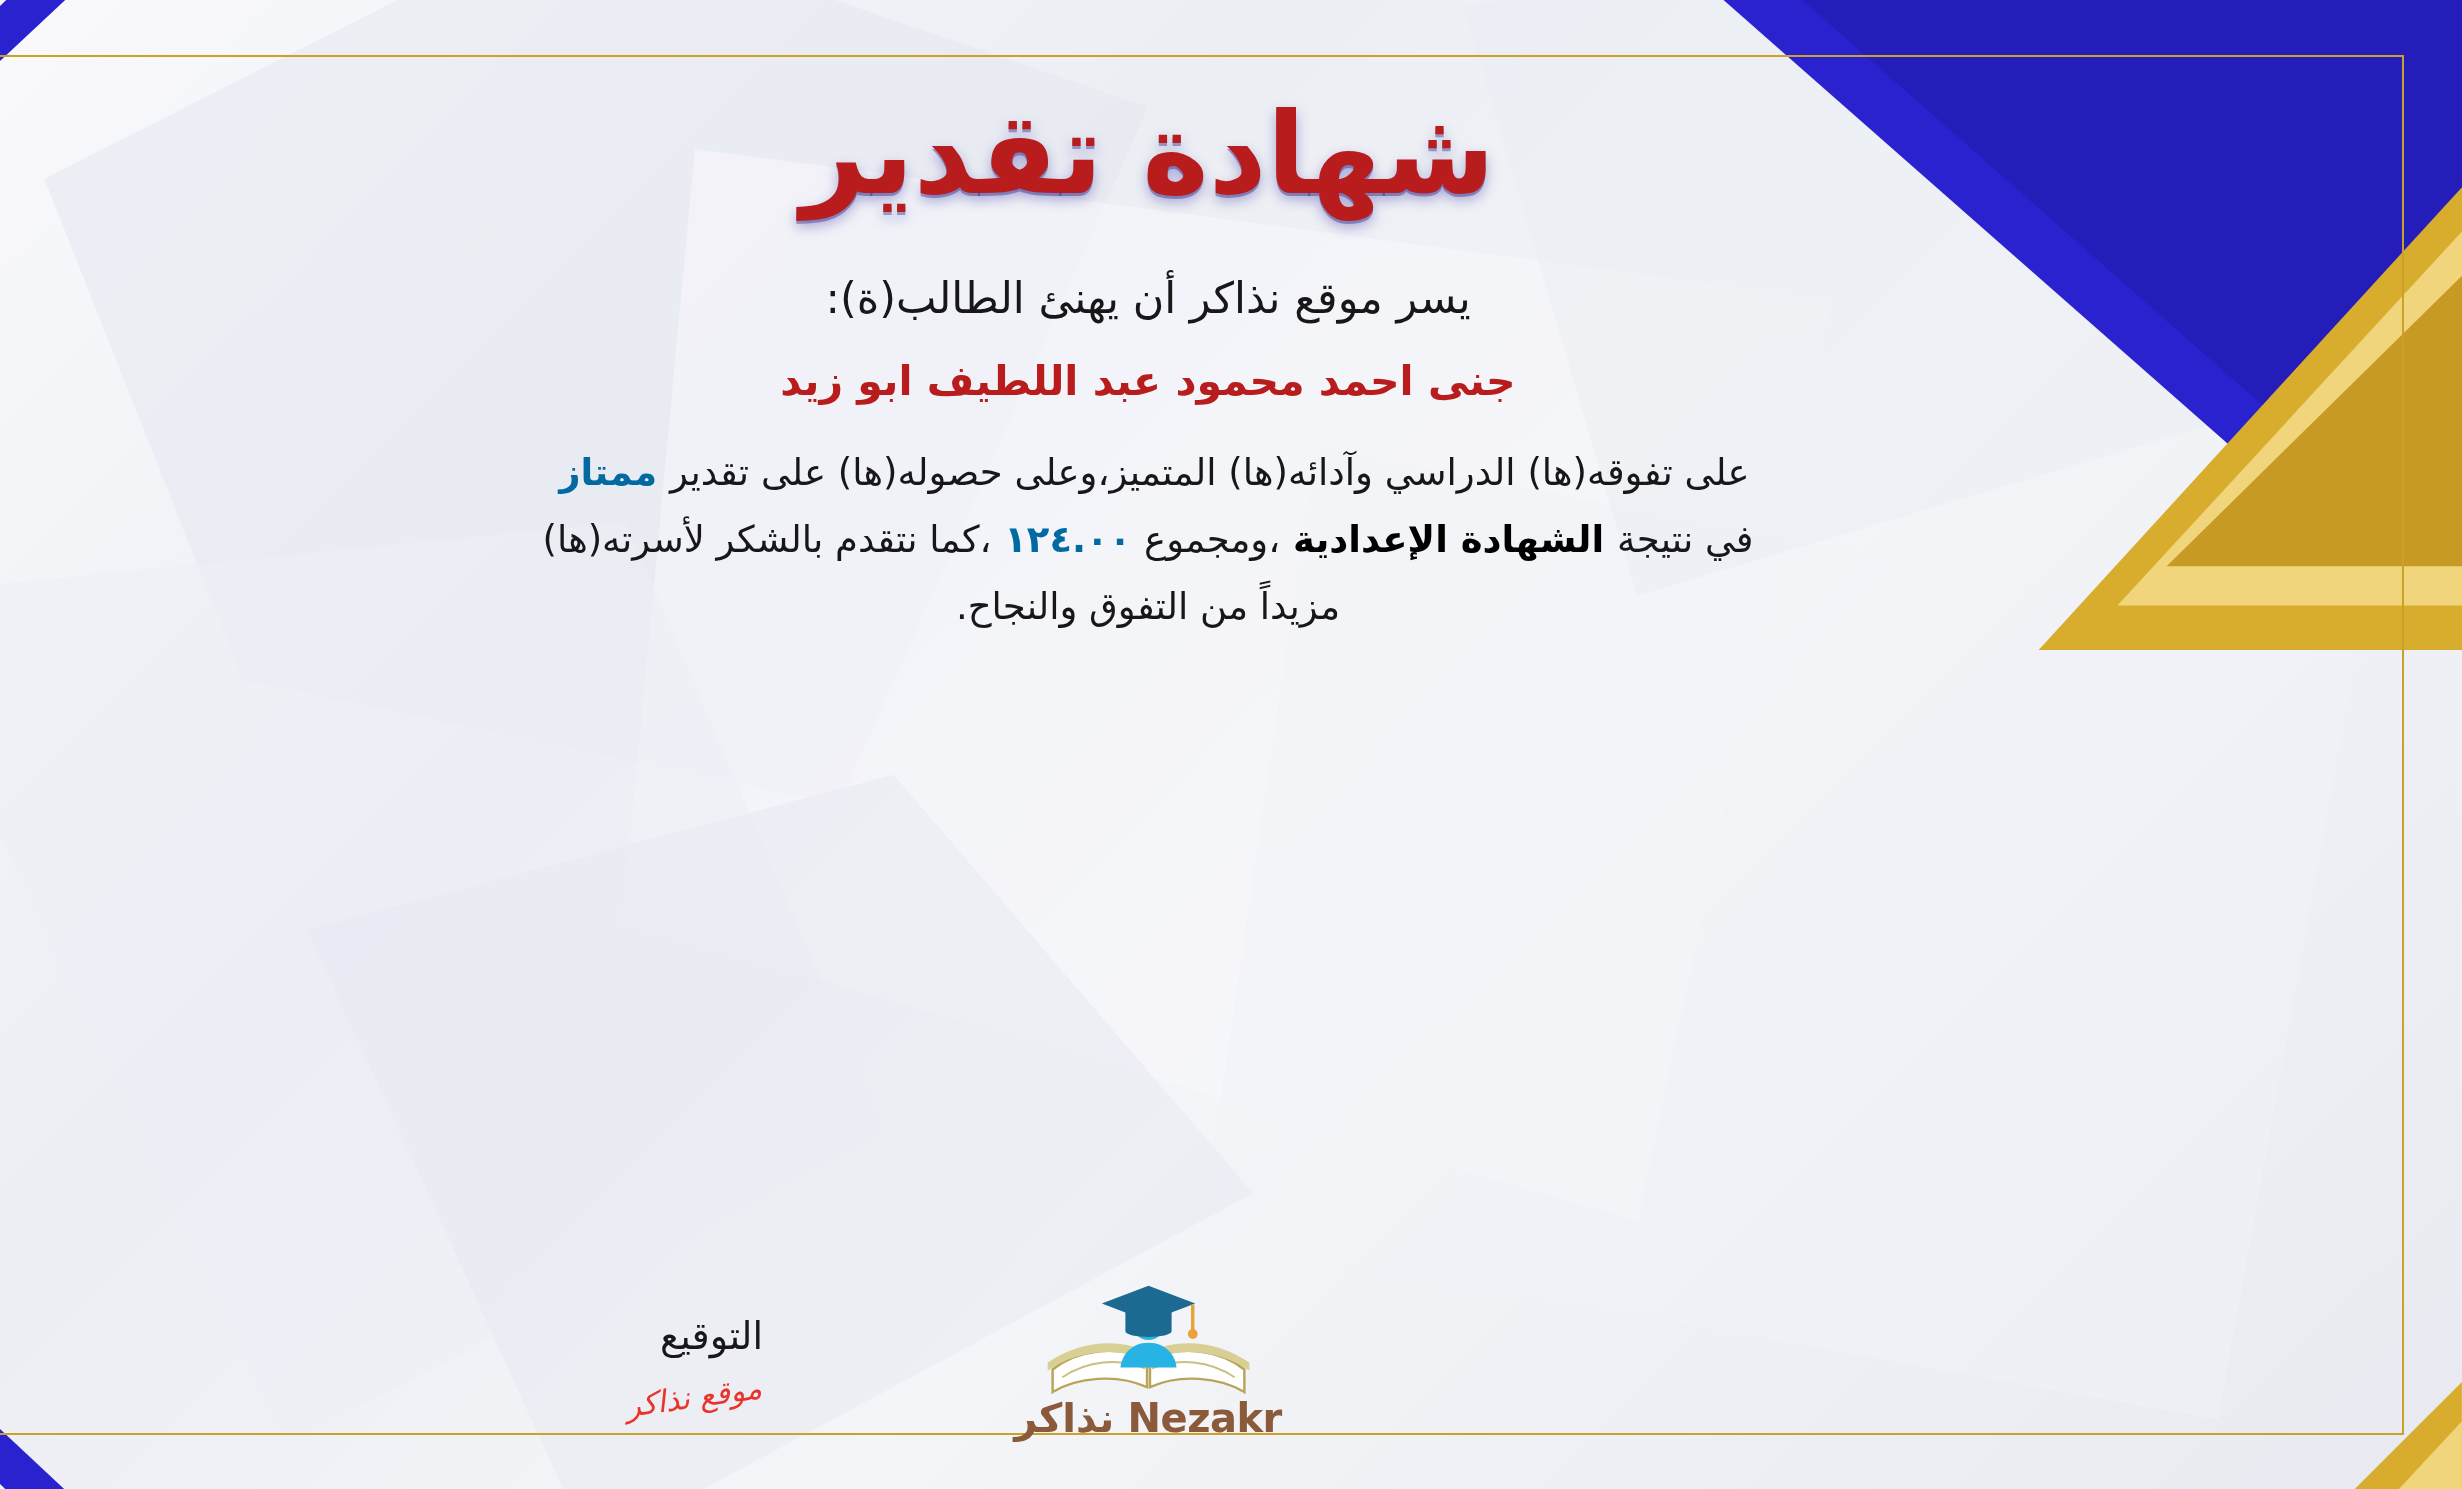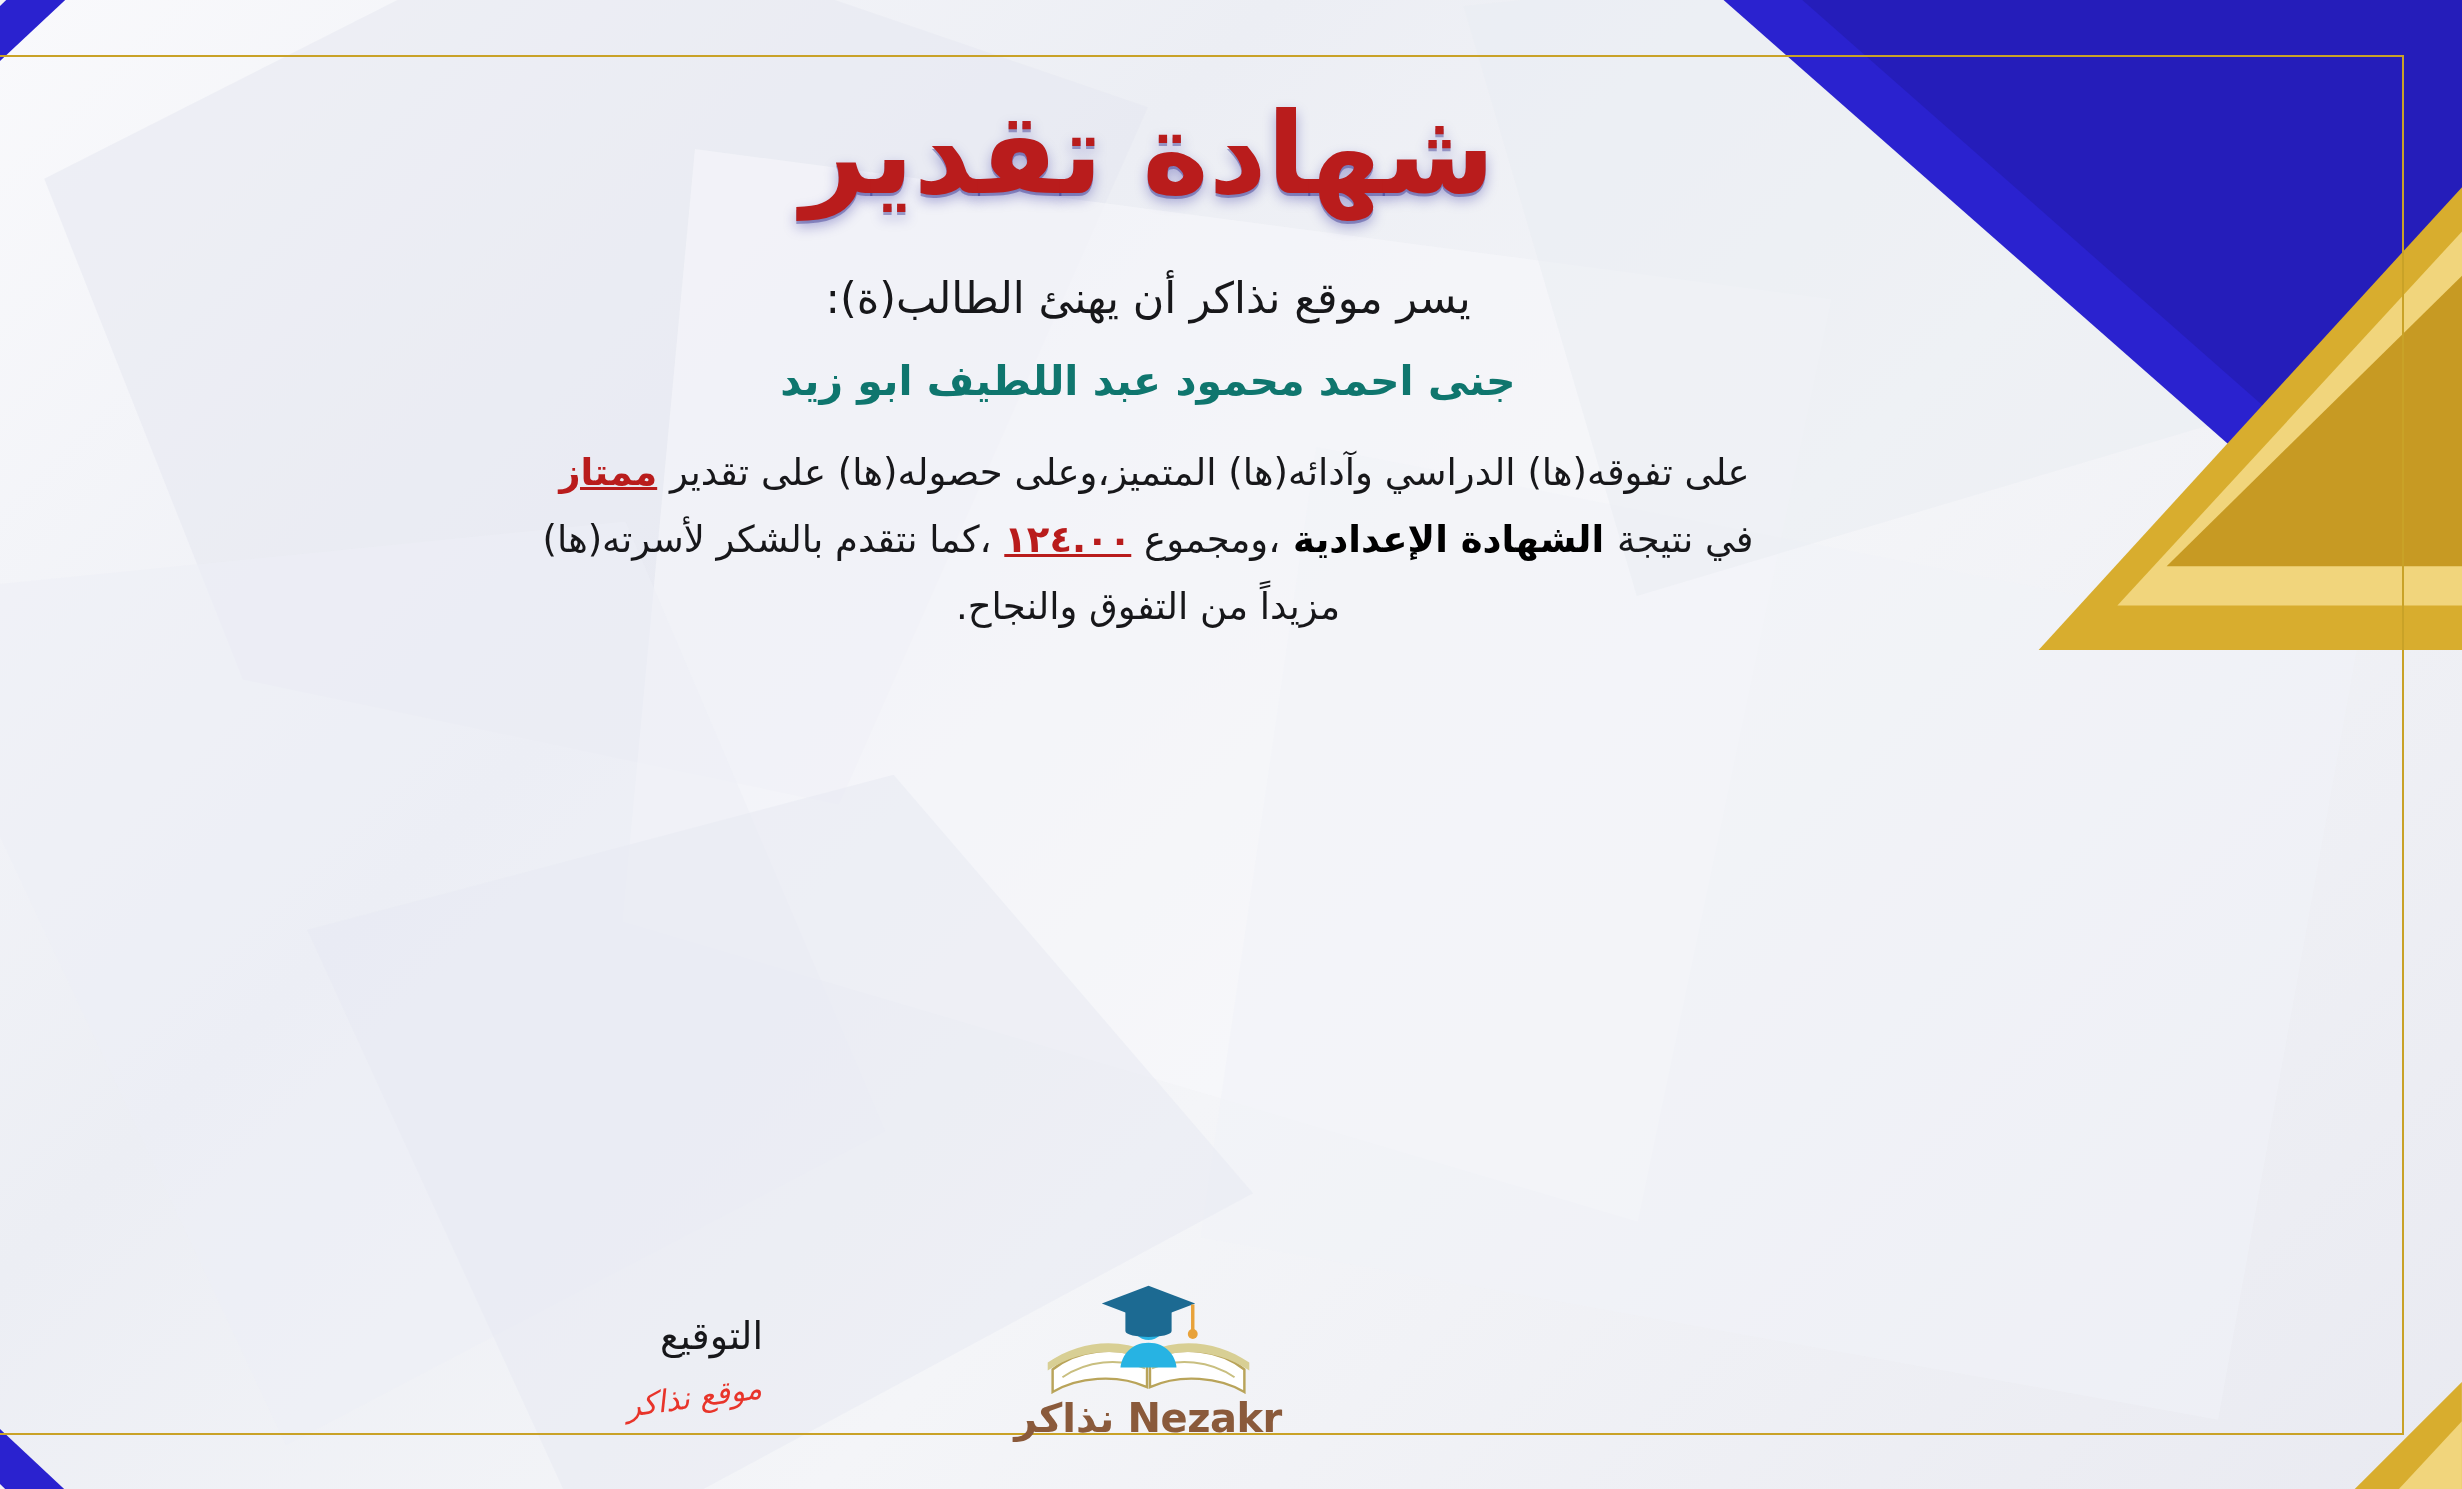--- a/index.html
+++ b/index.html
@@ -124,43 +124,42 @@
     font-size: 43px;
     color: #17171a;
     direction: rtl;
     text-align: left;
   }
 
   .student-name {
     margin-top: 34px;
     font-size: 41px;
     font-weight: 700;
-    color: #0f766e;
+    color: #b91c1c;
     direction: rtl;
     text-align: center;
   }
 
   .body-block {
     margin-top: 38px;
     width: 100%;
     max-width: 1896px;
     font-size: 37px;
     line-height: 1.62;
     color: #17171a;
     direction: rtl;
     text-align: center;
   }
   .body-block p {
     margin: 0 0 6.9px 0;
   }
   .hl {
-    color: #b91c1c;
+    color: #0369a1;
     font-weight: 700;
     padding: 0 12.8px;
-    text-decoration: underline;
   }
   .hl-blue {
     color: #000000;
     font-weight: 700;
     padding: 0 12.8px;
   }
 
   
   .footer {
     position: absolute;

